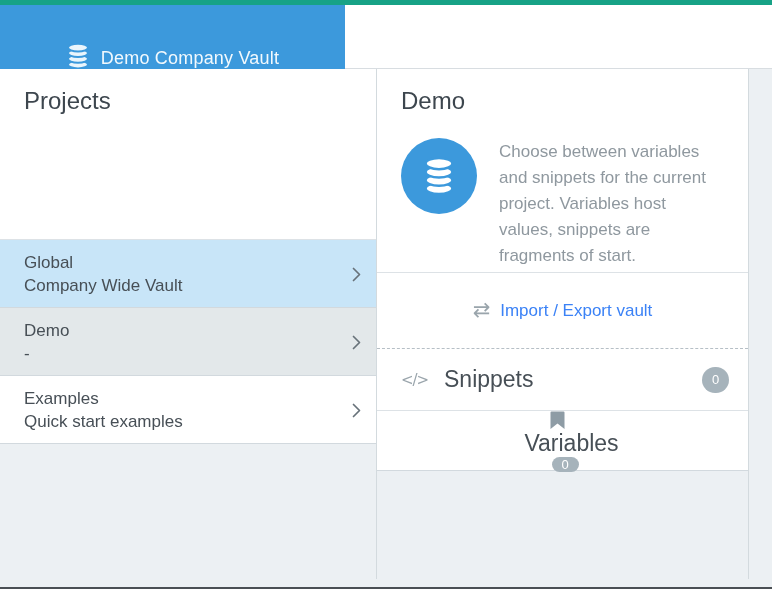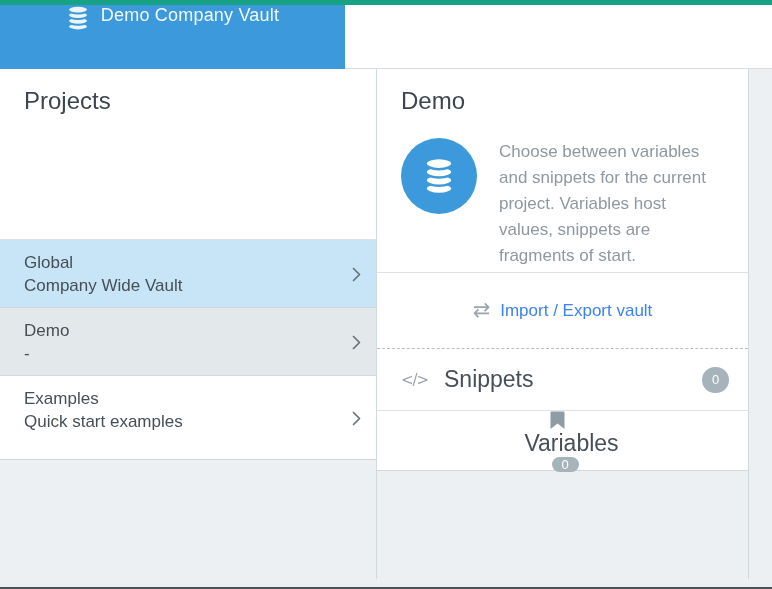--- a/index.html
+++ b/index.html
@@ -9,21 +9,21 @@
     font-family: "Liberation Sans", sans-serif;
     background: #ecf0f3;
     overflow: hidden;
     color: #474f56;
   }
   
   .green-strip { position:absolute; left:0; top:0; width:772px; height:5px; background:#17a286; z-index:5; }
   .header-bar { position:absolute; left:0; top:5px; width:772px; height:64px; background:#ffffff; border-bottom:1px solid #d8dde1; z-index:4; }
   .header-tab {
     position:absolute; left:0; top:0; width:345px; height:64px;
-    background:#3c99dc; display:flex; align-items:flex-start; justify-content:center; gap:11px;
+    background:#3c99dc; display:flex; align-items:flex-end; justify-content:center; gap:11px;
     cursor:pointer;
   }
   .header-tab .tab-label { color:#f2f9fd; font-size:18px; letter-spacing:0.2px; }
   
   .col { position:absolute; top:59px; height:520px; border-right:1px solid #d3dade; }
   .col-left  { left:0; width:377px; }
   .col-right { left:377px; width:372px; }
   .panel-head { background:#fff; border-bottom:1px solid #dde2e6; padding:26px 24px 0 24px; }
   .col-left  .panel-head { height:181px; }
   .col-right .panel-head { height:214px; }
@@ -33,21 +33,21 @@
     flex:0 0 76px; width:76px; height:76px; border-radius:50%;
     background:#3c99dc; display:flex; align-items:center; justify-content:center;
   }
   .intro-desc { margin-left:22px; font-size:17px; line-height:26px; color:#8f989f; }
   .col-left  .intro-desc { width:236px; margin-top:1px; }
   .col-right .intro-desc { width:254px; margin-top:1px; }
   
   .project-row { position:relative; padding:11px 32px 0 24px; border-bottom:1px solid #d2d9de; cursor:pointer; }
   .row-global   { height:68px; background:#c8e5f8; }
   .row-demo     { height:68px; background:#e3e8ea; }
-  .row-examples { height:84px; background:#ffffff; }
+  .row-examples { height:68px; background:#ffffff; }
   .row-title, .row-subtitle { font-size:17px; line-height:23px; color:#474f56; }
   .row-chevron { position:absolute; right:15px; top:50%; margin-top:-7px; }
   
   .import-row {
     height:76px; background:#fff; border-bottom:1px dashed #b6bfc6;
     display:flex; align-items:center; justify-content:center; gap:10px; cursor:pointer;
   }
   .import-label { font-size:17px; color:#3b82f6; }
   .swap-icon { font-family:"DejaVu Sans", sans-serif; font-size:21px; color:#9aa5ac; line-height:1; }
   .item-row {

